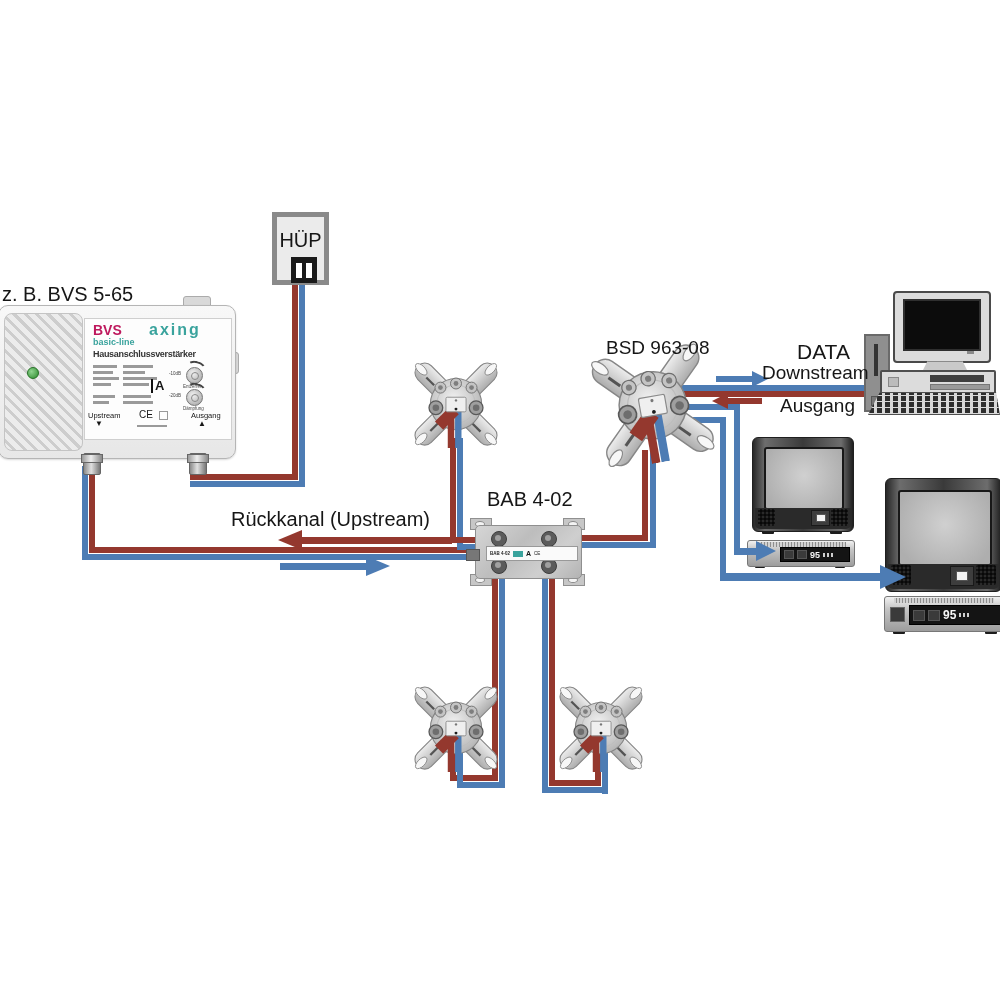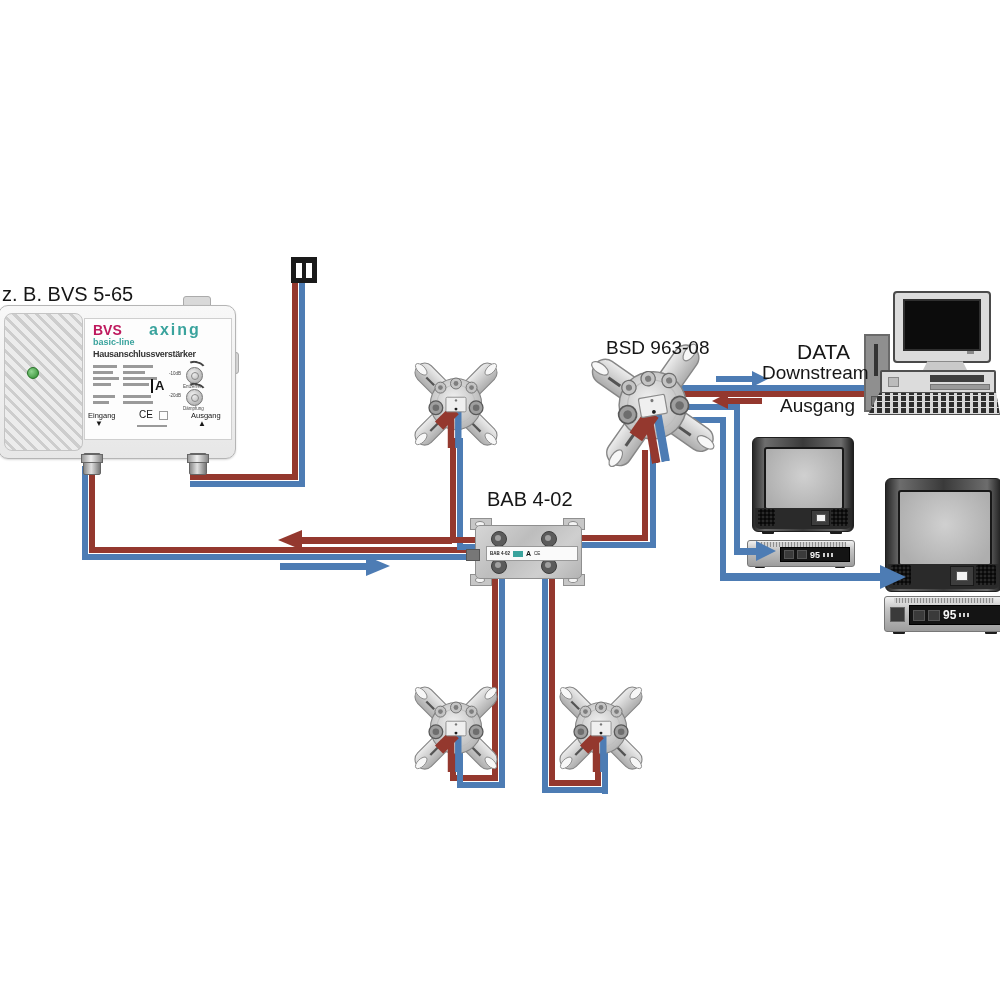--- a/index.html
+++ b/index.html
@@ -170,20 +170,23 @@
 
     <div class="c b" style="left:676px;top:404px;width:64px;height:6px"></div>
     <div class="c b" style="left:734px;top:404px;width:6px;height:150px"></div>
     <div class="c b" style="left:678px;top:417px;width:48px;height:6px"></div>
     <div class="c b" style="left:720px;top:417px;width:6px;height:162px"></div>
 
     <div class="c b" style="left:650px;top:385px;width:228px;height:6px"></div>
     <div class="c r" style="left:650px;top:391px;width:228px;height:6px"></div>
   </div>
 
+  <div class="huep" style="left:272px;top:212px;width:47px;height:63px">
+    <div class="t">HÜP</div>
+  </div>
   <div class="abs" style="left:291px;top:257px;width:26px;height:26px;background:#1a1a1a;z-index:3">
     <div class="abs" style="left:5px;top:6px;width:6px;height:15px;background:#fff"></div>
     <div class="abs" style="left:15px;top:6px;width:6px;height:15px;background:#fff"></div>
   </div>
 
   <div class="lug" style="left:183px;top:296px;width:26px;height:12px"></div>
   <div class="lug" style="left:228px;top:352px;width:9px;height:20px"></div>
   <div class="amp" style="left:-2px;top:305px;width:236px;height:152px"></div>
   <div class="hatch" style="left:4px;top:313px;width:77px;height:136px"></div>
   <div class="led" style="left:27px;top:367px"></div>
@@ -211,21 +214,21 @@
 
     <div class="tinytxt" style="left:84px;top:52px">-10dB</div>
     <div class="karc" style="left:101px;top:42px"></div>
     <div class="knob" style="left:101px;top:48px"></div>
     <div class="tinytxt" style="left:98px;top:65px">Entzerrer</div>
     <div class="tinytxt" style="left:84px;top:74px">-20dB</div>
     <div class="karc" style="left:101px;top:64px"></div>
     <div class="knob" style="left:101px;top:70px"></div>
     <div class="tinytxt" style="left:98px;top:87px">Dämpfung</div>
 
-    <div class="abs" style="left:3px;top:92px;font-size:7.5px">Eingang</div>
+    <div class="abs" style="left:3px;top:92px;font-size:7.5px">Upstream</div>
     <div class="abs" style="left:10px;top:100px;font-size:8px">▼</div>
     <div class="abs" style="left:54px;top:90px;font-size:10px">CE</div>
     <div class="abs" style="left:74px;top:92px;width:7px;height:7px;border:1px solid #999"></div>
     <div class="specbar" style="left:52px;top:106px;width:30px;height:2px"></div>
     <div class="abs" style="left:106px;top:92px;font-size:7.5px">Ausgang</div>
     <div class="abs" style="left:113px;top:100px;font-size:8px">▲</div>
   </div>
   <div class="fconn" style="left:83px;top:453px"></div>
   <div class="fconn" style="left:189px;top:453px"></div>
 
@@ -338,14 +341,15 @@
   <div class="ar" style="left:756px;top:541px;border-top:10px solid transparent;border-bottom:10px solid transparent;border-left:20px solid #4d7cb4"></div>
   <div class="bar b" style="left:720px;top:573px;width:162px;height:8px"></div>
   <div class="ar" style="left:880px;top:565px;border-top:12px solid transparent;border-bottom:12px solid transparent;border-left:26px solid #4d7cb4"></div>
 
   <div class="lbl" style="left:2px;top:283px">z. B. BVS 5-65</div>
   <div class="lbl" style="left:606px;top:337px;font-size:19px">BSD 963-08</div>
   <div class="lbl" style="left:487px;top:488px">BAB 4-02</div>
   <div class="lbl" style="left:797px;top:340px;font-size:21px">DATA</div>
   <div class="lbl" style="left:762px;top:362px;font-size:19px">Downstream</div>
   <div class="lbl" style="left:780px;top:395px;font-size:19px">Ausgang</div>
+  <div class="lbl" style="left:231px;top:508px">Rückkanal (Upstream)</div>
 
 </div>
 
 </body></html>

